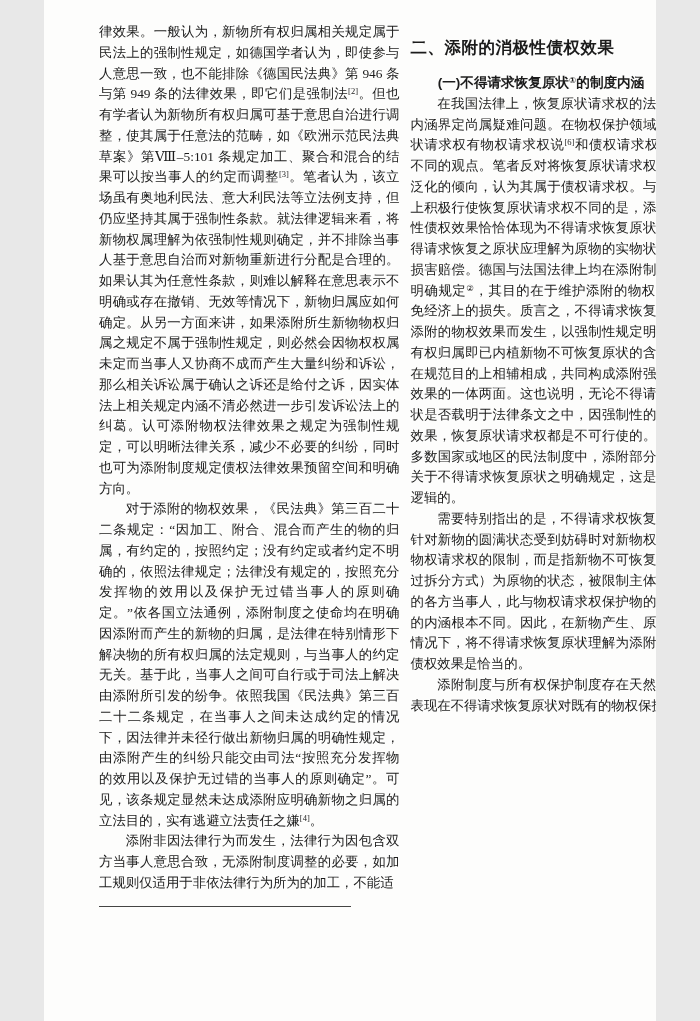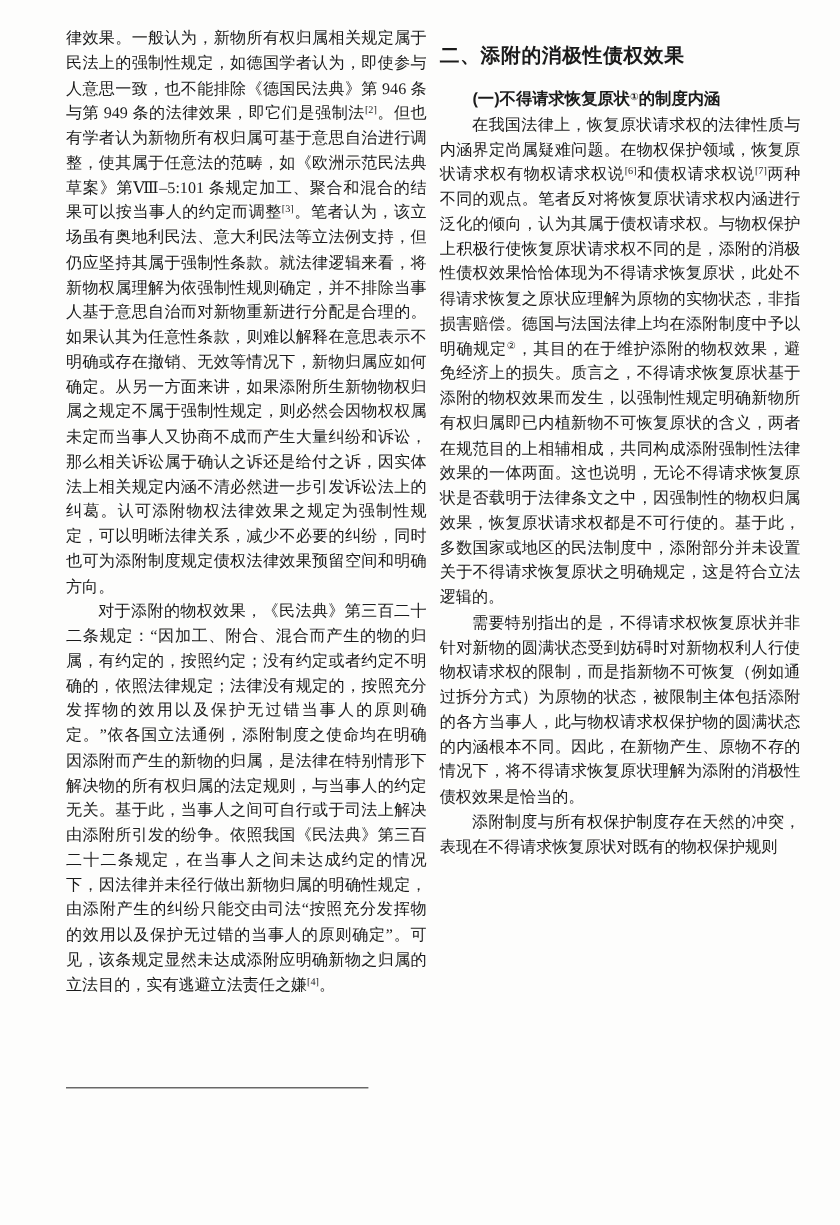--- a/index.html
+++ b/index.html
@@ -1,18 +1,18 @@
 <!DOCTYPE html>
 <html><head>
 <meta charset="utf-8">
 <style>
   html,body{margin:0;padding:0;background:#e8e8e8;}
   .page{
     position:relative;
-    width:700px;height:1021px;
+    width:612px;height:1021px;
     margin:0 auto;
     background:#fdfdfc;
     color:#1b1b1b;
     font-family:"Liberation Serif","DejaVu Serif",serif;
     overflow:hidden;
     box-sizing:border-box;
   }
   .body-text{
     position:absolute;
     left:55px;top:22px;
@@ -81,20 +81,21 @@
 </style>
 </head>
 <body>
 
 <div class="page">
 
   <div class="body-text">
     <div class="col">
         <p class="blk ">律效果。一般认为，新物所有权归属相关规定属于民法上的强制性规定，如德国学者认为，即使参与人意思一致，也不能排除《德国民法典》第 946 条与第 949 条的法律效果，即它们是强制法<sup class="fnref">[2]</sup>。但也有学者认为新物所有权归属可基于意思自治进行调整，使其属于任意法的范畴，如《欧洲示范民法典草案》第Ⅷ–5:101 条规定加工、聚合和混合的结果可以按当事人的约定而调整<sup class="fnref">[3]</sup>。笔者认为，该立场虽有奥地利民法、意大利民法等立法例支持，但仍应坚持其属于强制性条款。就法律逻辑来看，将新物权属理解为依强制性规则确定，并不排除当事人基于意思自治而对新物重新进行分配是合理的。如果认其为任意性条款，则难以解释在意思表示不明确或存在撤销、无效等情况下，新物归属应如何确定。从另一方面来讲，如果添附所生新物物权归属之规定不属于强制性规定，则必然会因物权权属未定而当事人又协商不成而产生大量纠纷和诉讼，那么相关诉讼属于确认之诉还是给付之诉，因实体法上相关规定内涵不清必然进一步引发诉讼法上的纠葛。认可添附物权法律效果之规定为强制性规定，可以明晰法律关系，减少不必要的纠纷，同时也可为添附制度规定债权法律效果预留空间和明确方向。</p>
         <p class="blk  indent">对于添附的物权效果，《民法典》第三百二十二条规定：“因加工、附合、混合而产生的物的归属，有约定的，按照约定；没有约定或者约定不明确的，依照法律规定；法律没有规定的，按照充分发挥物的效用以及保护无过错当事人的原则确定。”依各国立法通例，添附制度之使命均在明确因添附而产生的新物的归属，是法律在特别情形下解决物的所有权归属的法定规则，与当事人的约定无关。基于此，当事人之间可自行或于司法上解决由添附所引发的纷争。依照我国《民法典》第三百二十二条规定，在当事人之间未达成约定的情况下，因法律并未径行做出新物归属的明确性规定，由添附产生的纠纷只能交由司法“按照充分发挥物的效用以及保护无过错的当事人的原则确定”。可见，该条规定显然未达成添附应明确新物之归属的立法目的，实有逃避立法责任之嫌<sup class="fnref">[4]</sup>。</p>
+        <p class="blk  indent">添附非因法律行为而发生，法律行为因包含双方当事人意思合致，无添附制度调整的必要，如加工规则仅适用于非依法律行为所为的加工，不能适</p>
       </div>
     <div class="col">
         <div class="blk h2">二、添附的消极性债权效果</div>
         <div class="blk h3">(一)不得请求恢复原状<sup class="fnref">①</sup>的制度内涵</div>
         <p class="blk  indent">在我国法律上，恢复原状请求权的法律性质与内涵界定尚属疑难问题。在物权保护领域，恢复原状请求权有物权请求权说<sup class="fnref">[6]</sup>和债权请求权说<sup class="fnref">[7]</sup>两种不同的观点。笔者反对将恢复原状请求权内涵进行泛化的倾向，认为其属于债权请求权。与物权保护上积极行使恢复原状请求权不同的是，添附的消极性债权效果恰恰体现为不得请求恢复原状，此处不得请求恢复之原状应理解为原物的实物状态，非指损害赔偿。德国与法国法律上均在添附制度中予以明确规定<sup class="fnref">②</sup>，其目的在于维护添附的物权效果，避免经济上的损失。质言之，不得请求恢复原状基于添附的物权效果而发生，以强制性规定明确新物所有权归属即已内植新物不可恢复原状的含义，两者在规范目的上相辅相成，共同构成添附强制性法律效果的一体两面。这也说明，无论不得请求恢复原状是否载明于法律条文之中，因强制性的物权归属效果，恢复原状请求权都是不可行使的。基于此，多数国家或地区的民法制度中，添附部分并未设置关于不得请求恢复原状之明确规定，这是符合立法逻辑的。</p>
         <p class="blk  indent">需要特别指出的是，不得请求权恢复原状并非针对新物的圆满状态受到妨碍时对新物权利人行使物权请求权的限制，而是指新物不可恢复（例如通过拆分方式）为原物的状态，被限制主体包括添附的各方当事人，此与物权请求权保护物的圆满状态的内涵根本不同。因此，在新物产生、原物不存的情况下，将不得请求恢复原状理解为添附的消极性债权效果是恰当的。</p>
         <p class="blk  indent">添附制度与所有权保护制度存在天然的冲突，表现在不得请求恢复原状对既有的物权保护规则</p>
       </div>
   </div>
 

